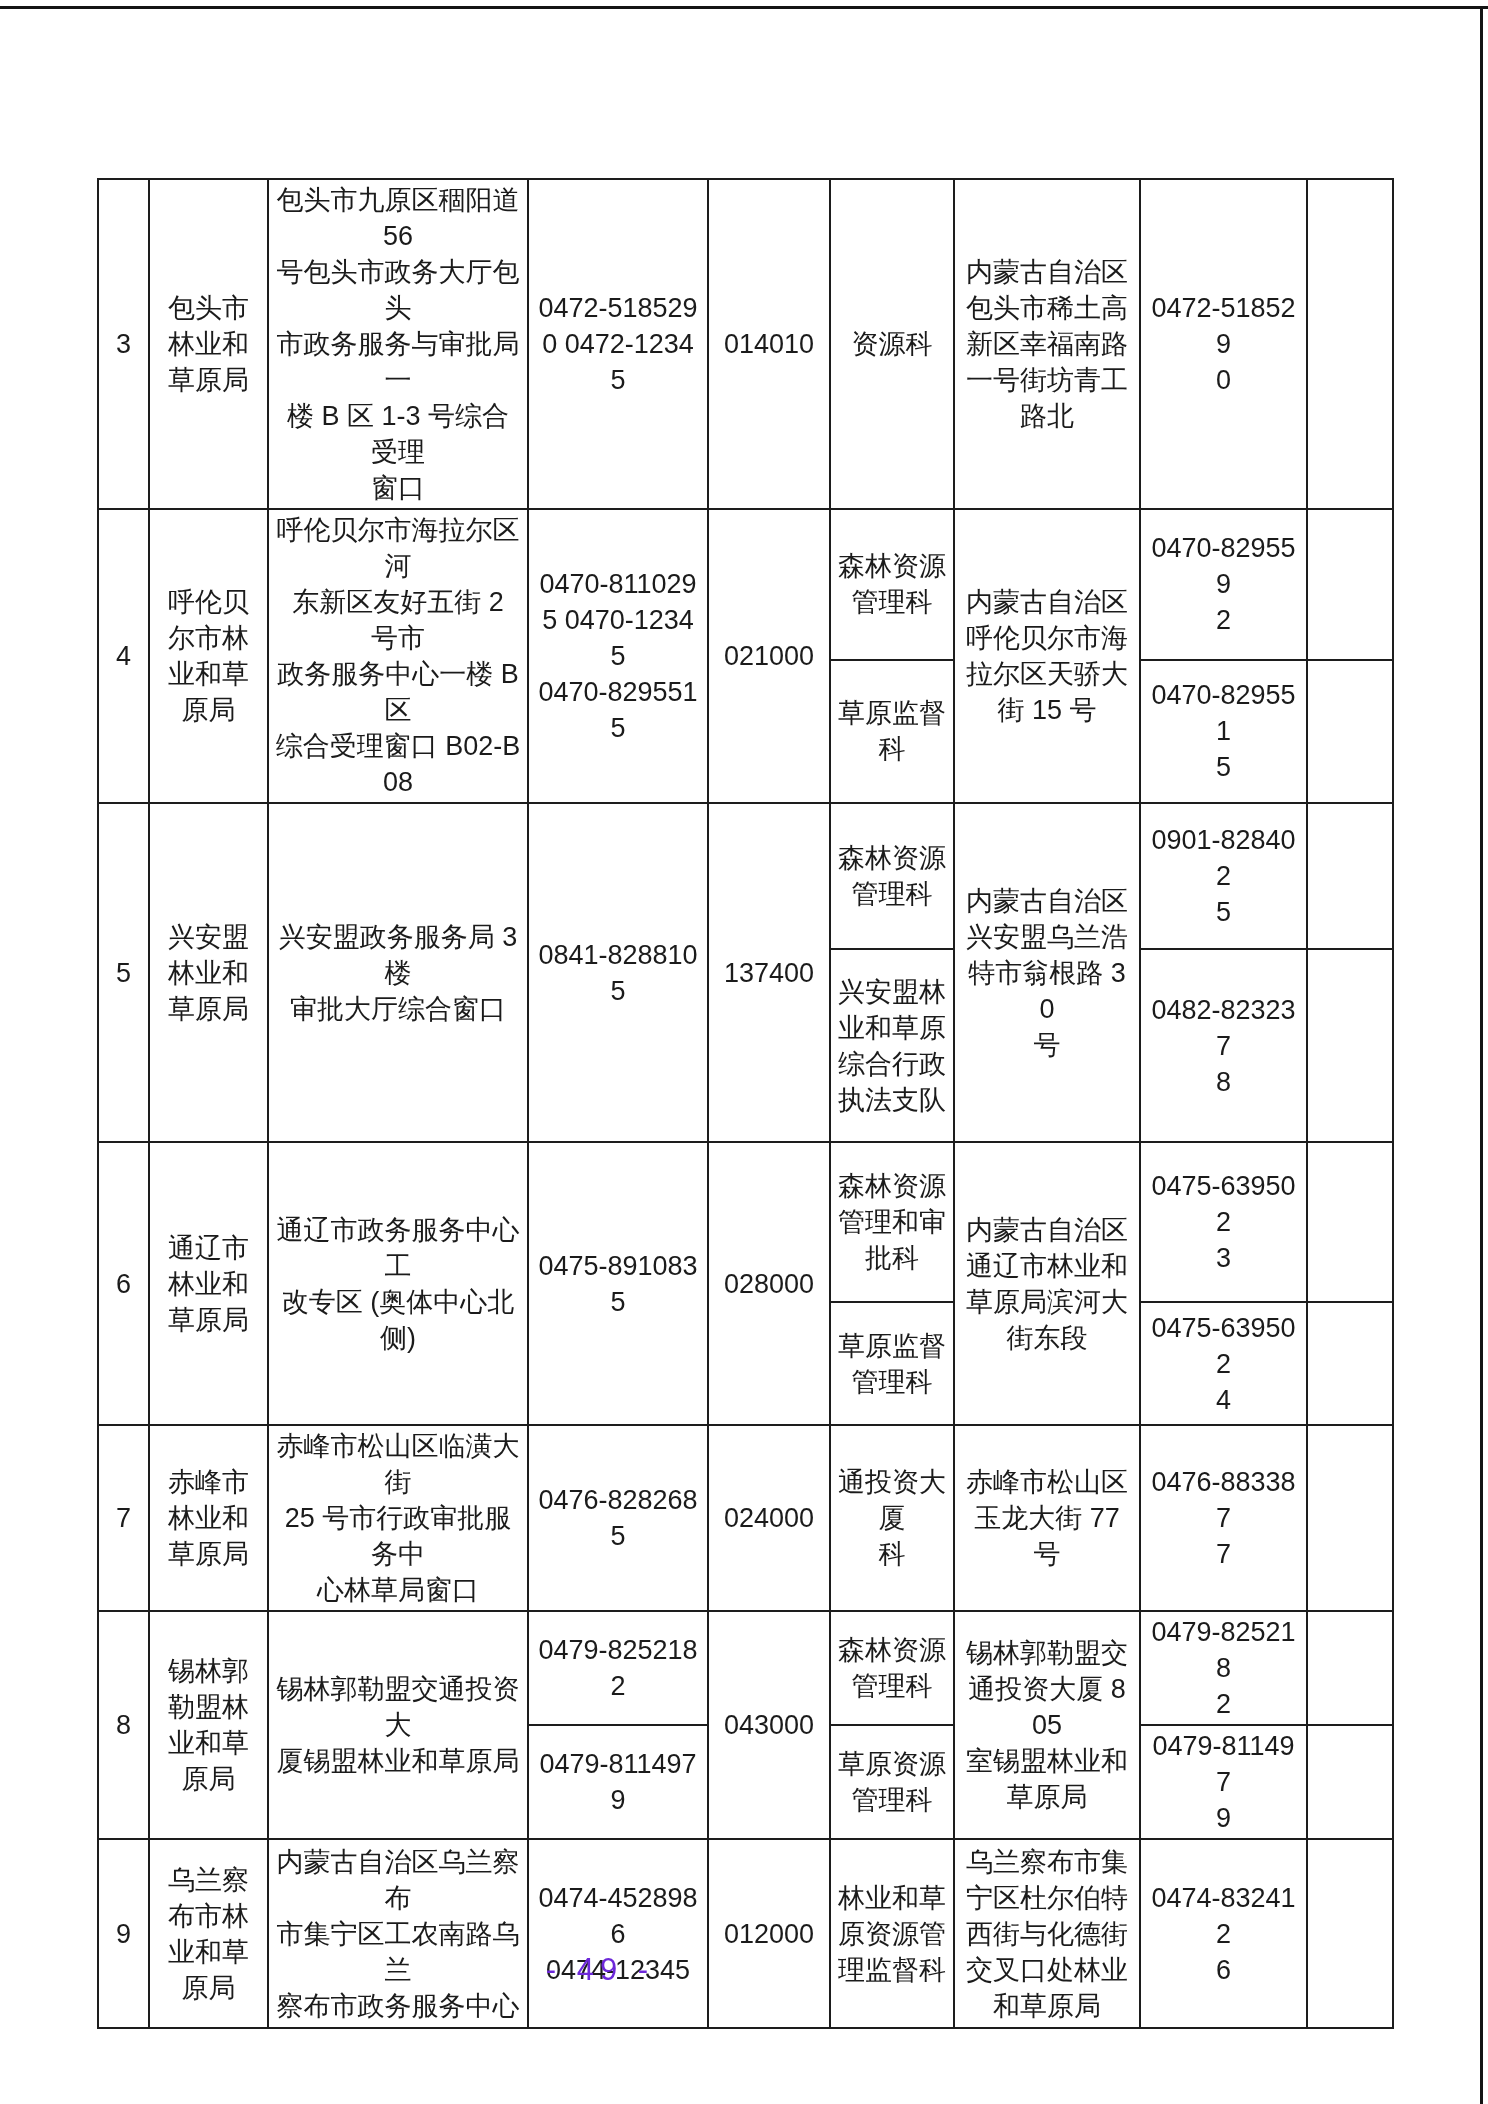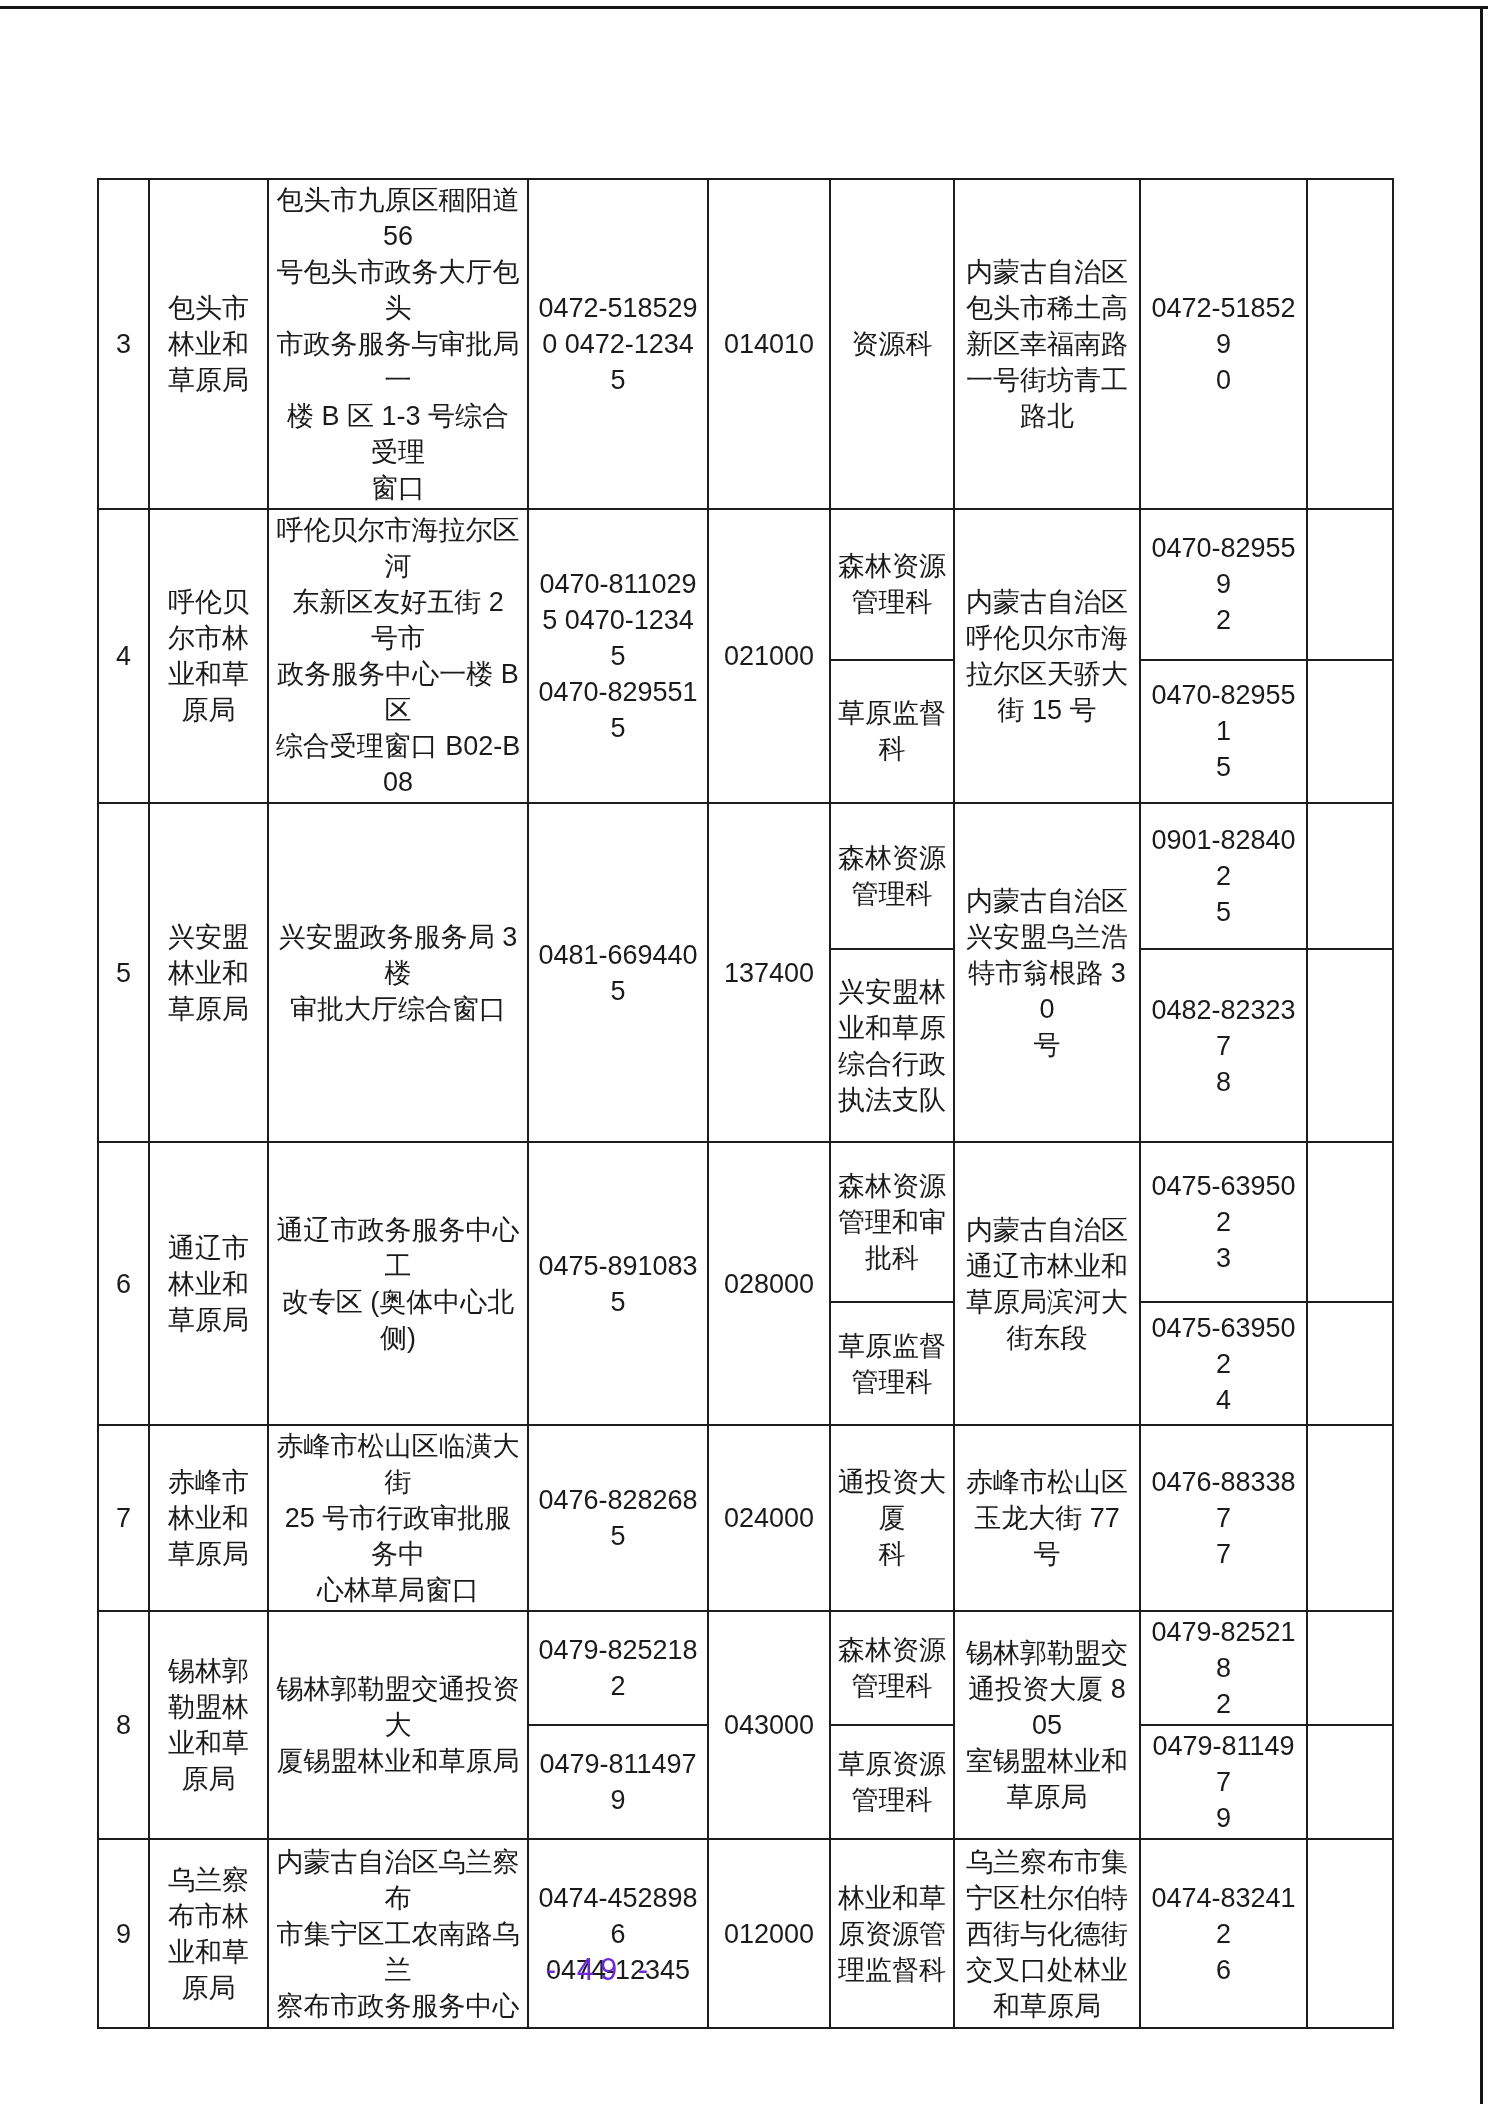--- a/index.html
+++ b/index.html
@@ -107,21 +107,21 @@
     <td></td>
   </tr>
 
   <tr class="h146">
     <td rowspan="2">5</td>
     <td rowspan="2">兴安盟
 林业和
 草原局</td>
     <td rowspan="2">兴安盟政务服务局 3 楼
 审批大厅综合窗口</td>
-    <td rowspan="2">0481-669440
+    <td rowspan="2">0841-828810
 5</td>
     <td rowspan="2">137400</td>
     <td>森林资源
 管理科</td>
     <td rowspan="2">内蒙古自治区
 兴安盟乌兰浩
 特市翁根路 30
 号</td>
     <td>0901-828402
 5</td>

